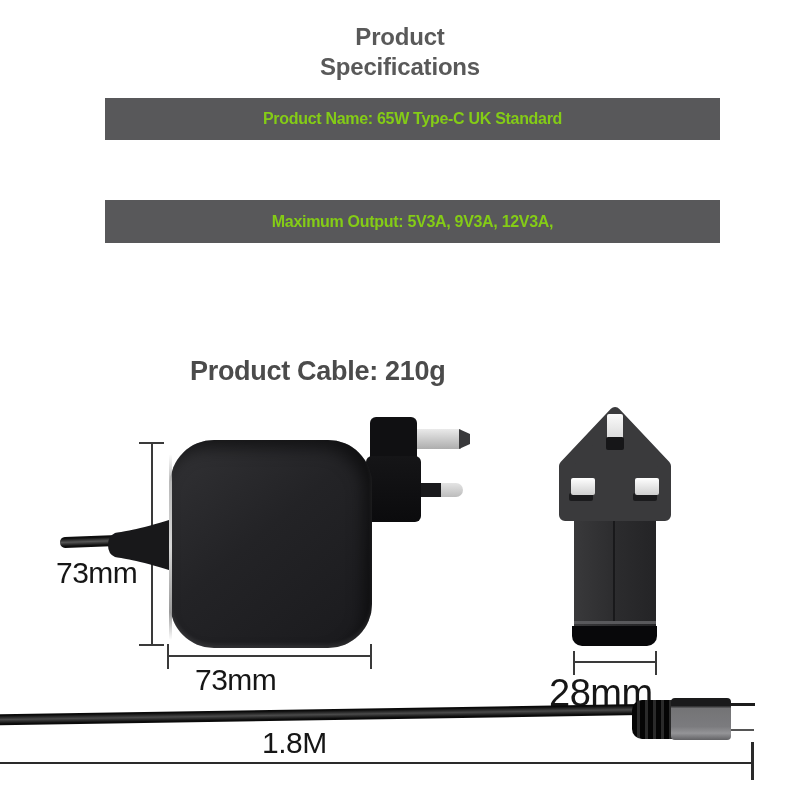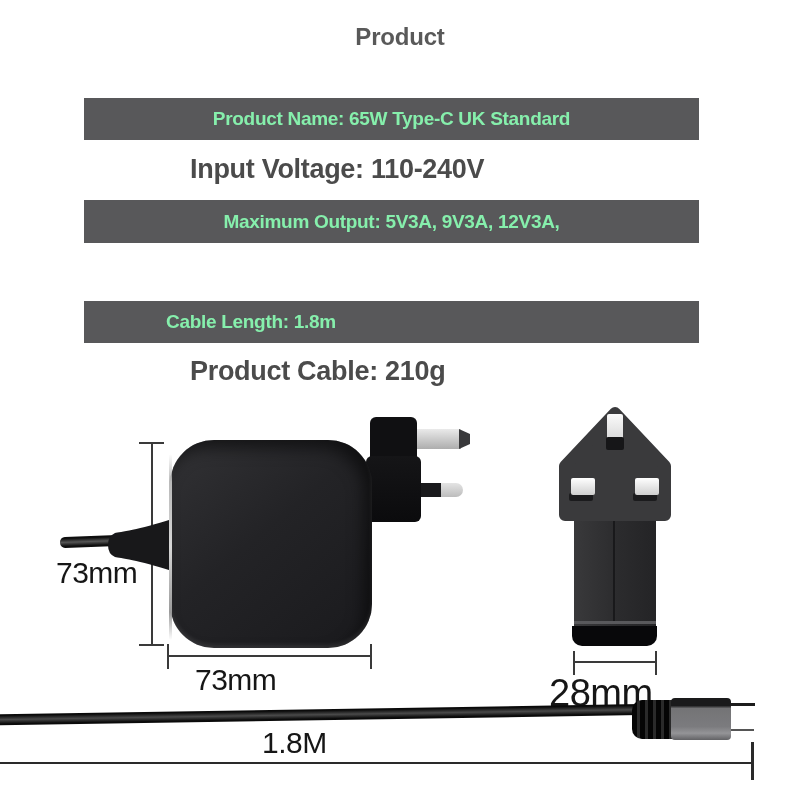--- a/index.html
+++ b/index.html
@@ -11,23 +11,23 @@
   }
   .abs { position:absolute; }
 
   
   .title {
     left:0; right:0; top:22px; text-align:center;
     font-size:24px; font-weight:bold; line-height:30px; color:#595959;
     letter-spacing:-0.2px;
   }
   .spec-bar {
-    left:84px; width:615px; height:42px; background:#58585a;
-    display:flex; align-items:center; color:#86efac;
-    font-size:19px; font-weight:bold; letter-spacing:-0.3px;
+    left:105px; width:615px; height:42px; background:#58585a;
+    display:flex; align-items:center; color:#84cc16;
+    font-size:16px; font-weight:bold; letter-spacing:-0.3px;
   }
   .spec-bar.centered { justify-content:center; }
   .spec-bar.left-text { padding-left:82px; }
   .spec-plain {
     font-weight:bold; font-size:27px; color:#4b4b4b; letter-spacing:-0.3px;
   }
   .spec-light {
     font-weight:400; font-size:34px; color:#1e1e1e; letter-spacing:-0.5px;
   }
 
@@ -124,36 +124,33 @@
   .cable-dim-line { left:0; top:762px; width:754px; height:2px; background:#2a2a2a; }
   .cable-dim-tick { left:751px; top:742px; width:3px; height:38px; background:#2a2a2a; }
 </style>
 </head>
 <body>
 
 <div class="page">
 
   <div class="abs title">
     <div>Product</div>
+    <div>Specifications</div>
   </div>
 
   <div class="abs spec-bar centered" style="top:98px;">
     <span>Product Name: 65W Type-C UK Standard</span>
   </div>
 
-  <div class="abs spec-plain" style="left:190px; top:154px;">Input Voltage: 110-240V</div>
 
   <div class="abs spec-bar centered" style="top:200px; height:43px;align-items:center;">
     <span>Maximum Output: 5V3A, 9V3A, 12V3A,</span>
   </div>
 
 
-  <div class="abs spec-bar left-text" style="top:301px;">
-    <span>Cable Length: 1.8m</span>
-  </div>
 
   <div class="abs spec-plain" style="left:190px; top:356px;">Product Cable: 210g</div>
 
   <div>
 
     <div class="abs tick-h" style="left:139px; top:442px;"></div>
     <div class="abs dim-line-v" style="left:151px; top:443px; height:203px;"></div>
     <div class="abs tick-h" style="left:139px; top:644px;"></div>
     <div class="abs dim-label" style="left:56px; top:556px; width:92px;">73mm</div>
 

